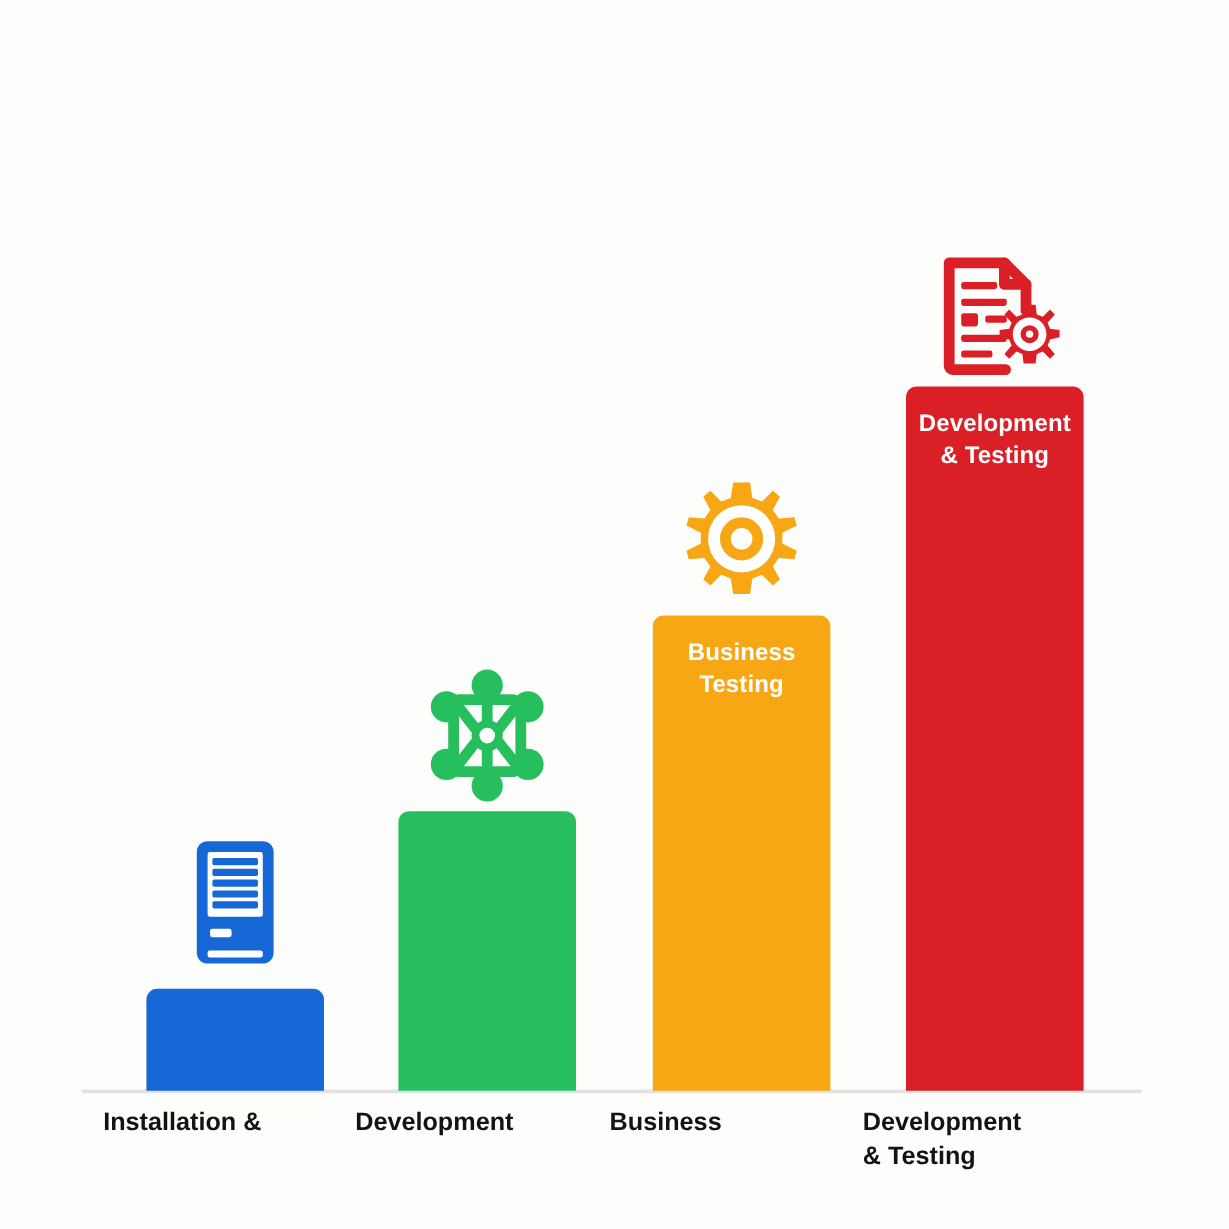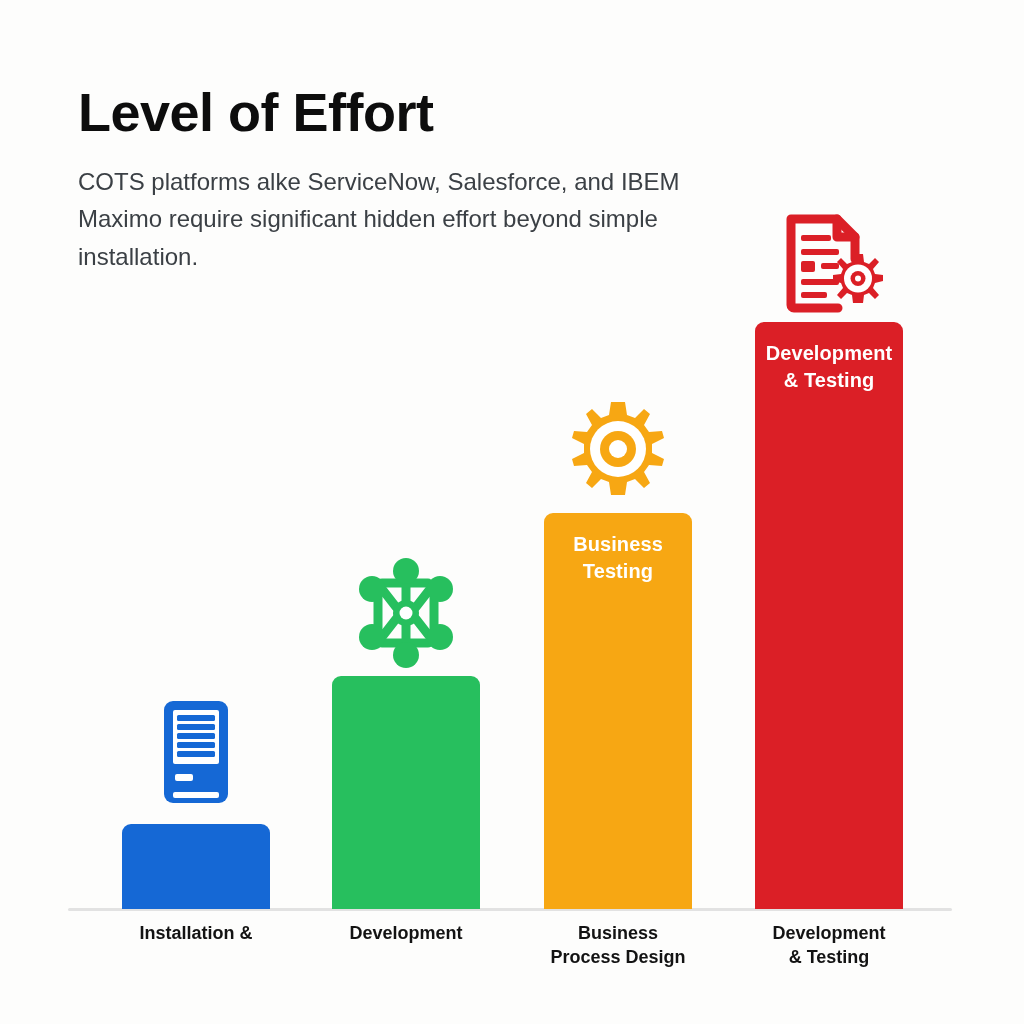--- a/index.html
+++ b/index.html
@@ -93,36 +93,32 @@
     width: 148px;
     display: flex;
     justify-content: center;
     align-items: flex-end;
   }
 
   .axis-label {
     position: absolute;
     top: 922px;
     width: 220px;
-    text-align: center;
-    font-size: 18px;
+    text-align: left;
+    font-size: 21px;
     font-weight: bold;
     color: #131313;
     line-height: 1.33;
   }
 </style>
 </head>
 <body>
 
 <div id="canvas">
 
-  <div id="header">
-    <h1 id="chart-title">Level of Effort</h1>
-    <p id="chart-subtitle">COTS platforms alke ServiceNow, Salesforce, and IBEM Maximo require significant hidden effort beyond simple installation.</p>
-  </div>
 
   <div id="plot">
 
     <div id="baseline"></div>
 
     <div class="bar-group" style="left:122px;">
       <div class="bar-icon" style="bottom:92px; height:120px;">
         <svg width="82" height="118" viewBox="0 0 82 118" aria-hidden="true">
           <rect x="9" y="2" width="64" height="102" rx="9" fill="#1568d5"></rect>
           <rect x="18" y="11" width="46" height="54" rx="2" fill="#ffffff"></rect>
@@ -185,21 +181,20 @@
       </div>
       <div class="bar" style="height:396px; background:#f7a713;">
         <div class="bar-label">
           <div>Business</div>
           <div>Testing</div>
         </div>
       </div>
     </div>
     <div class="axis-label" style="left:508px;">
       <div>Business</div>
-      <div>Process Design</div>
     </div>
 
     <div class="bar-group" style="left:755px;">
       <div class="bar-icon" style="bottom:592px; height:112px;">
         <svg width="110" height="108" viewBox="0 0 110 108" aria-hidden="true">
           <g fill="none" stroke="#db1f26" stroke-width="9" stroke-linejoin="round" stroke-linecap="round">
             <path d="M17 10 h46 l18 18 v22 M17 10 v86 a3 3 0 0 0 3 3 h44"></path>
             <path d="M63 10 v18 h18"></path>
           </g>
           <g fill="#db1f26">

